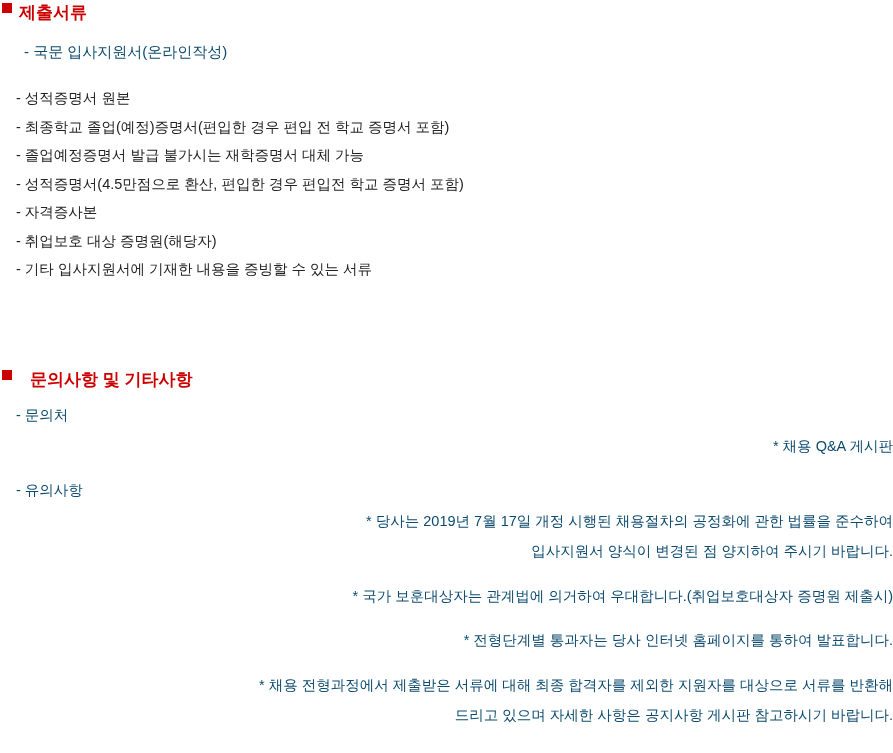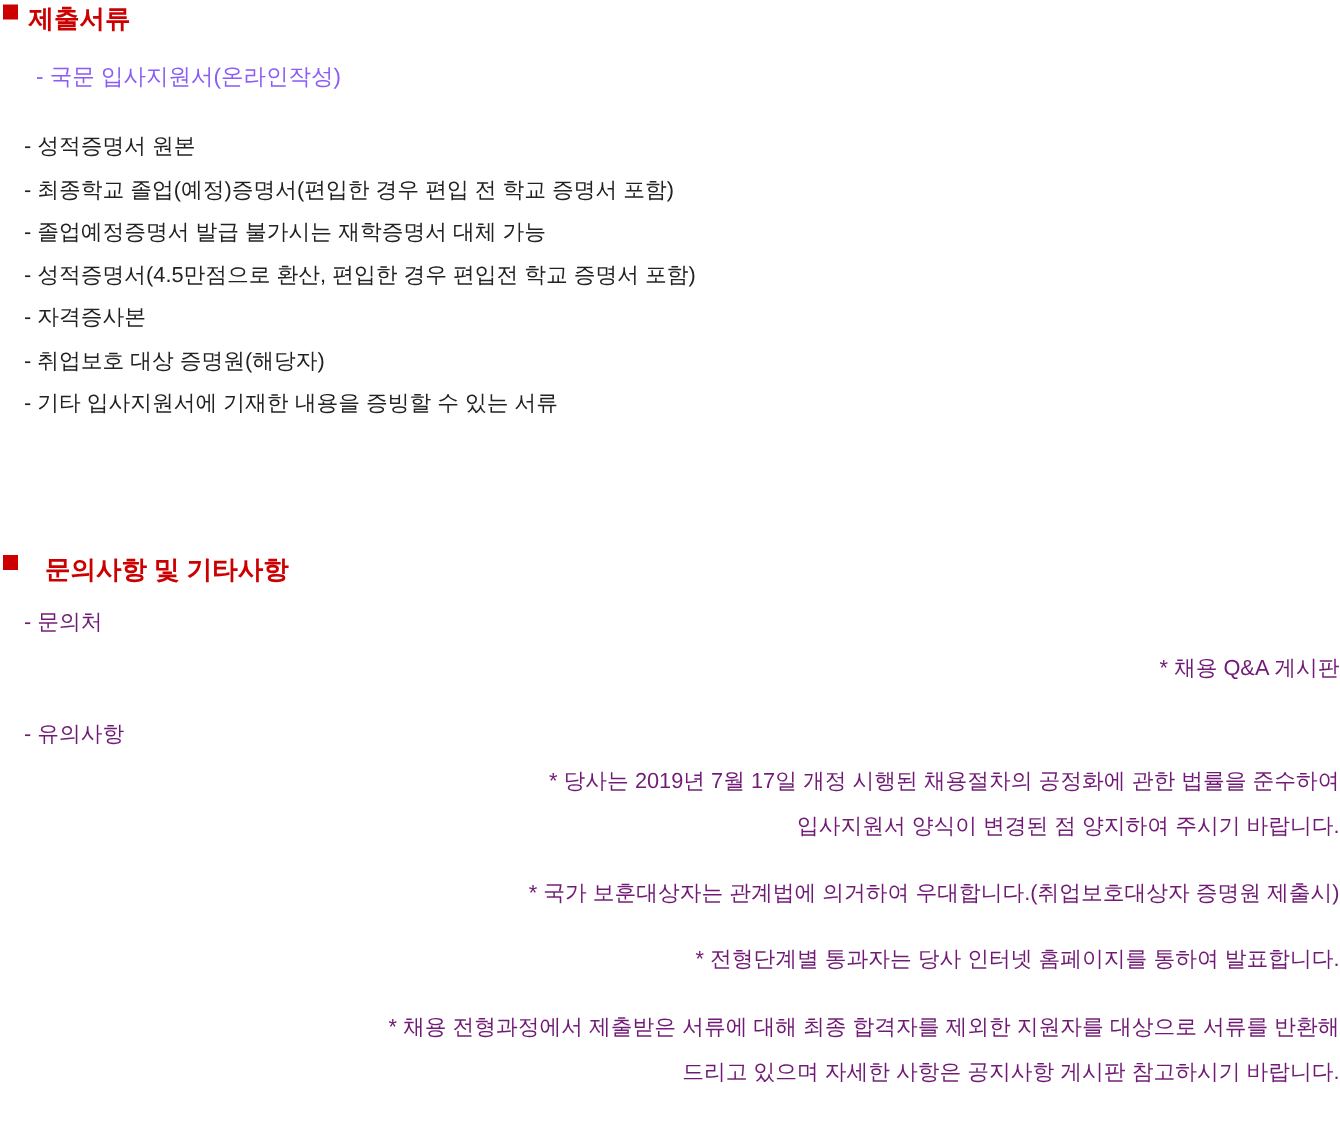--- a/index.html
+++ b/index.html
@@ -44,25 +44,25 @@
   #section-inquiry {
     margin-top: 0;
     margin-left: 2px;
     gap: 18px;
   }
 
   
   .line {
     font-size: 14.5px;
     line-height: 1.0;
-    color: #701a75;
+    color: #0c4a6e;
     white-space: pre;
   }
   .line.blue {
-    color: #8b5cf6;
+    color: #0c4a6e;
     font-size: 15px;
   }
   .line.black {
     color: #222222;
   }
   .spacer-md { height: 18px; }
 
   .docs-list { margin-top: 14px; }
   .docs-list .line { padding: 7px 0 7px 16px; }
   .docs-list .line.blue { padding-left: 24px; }

